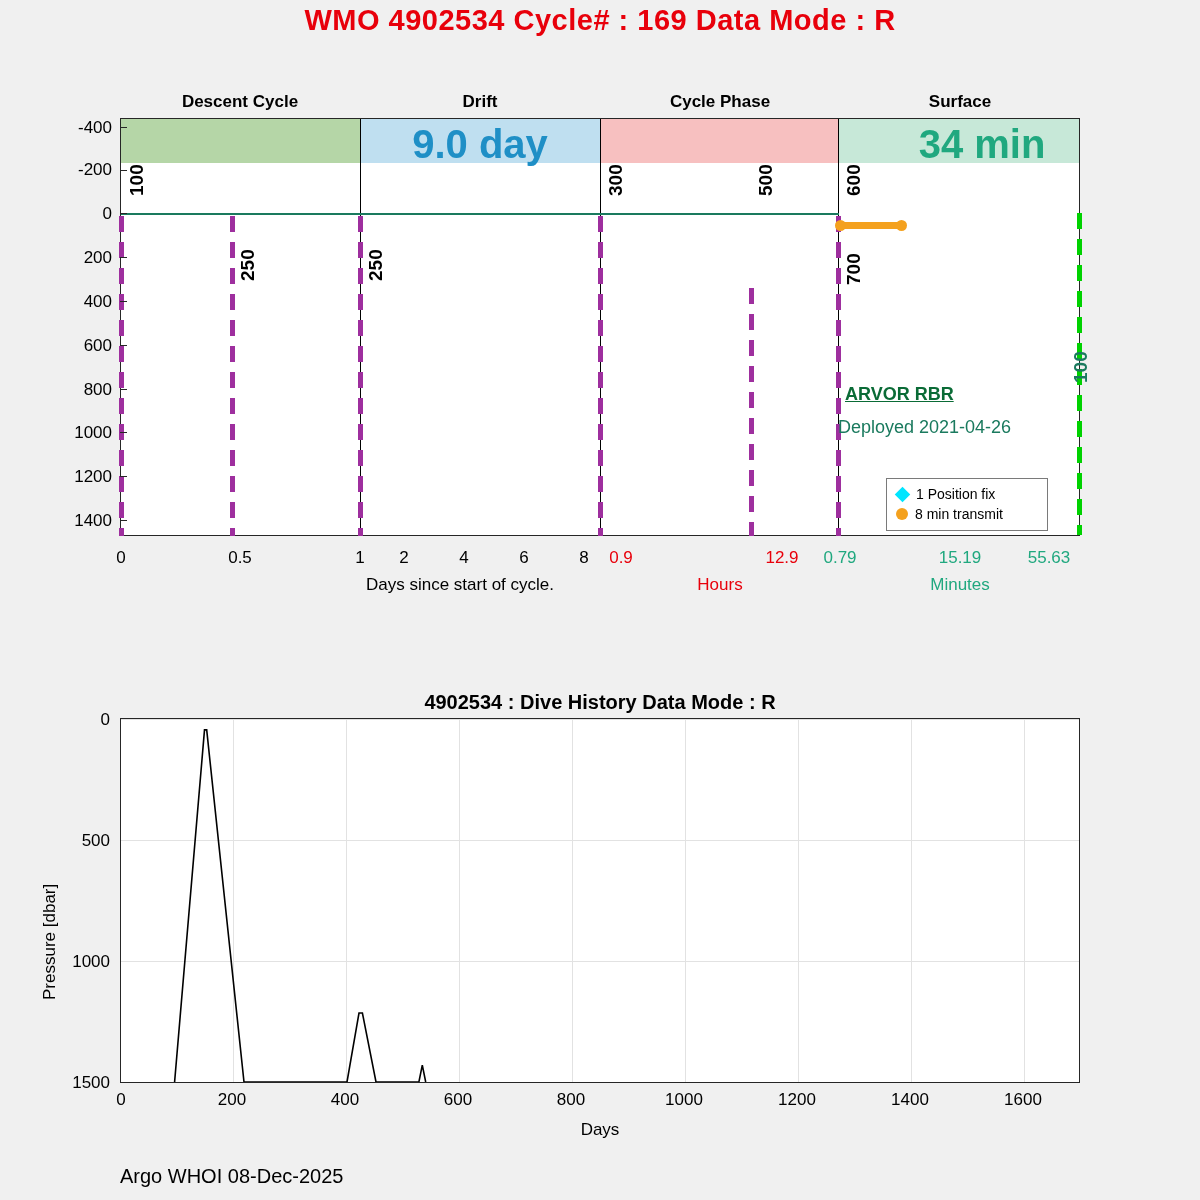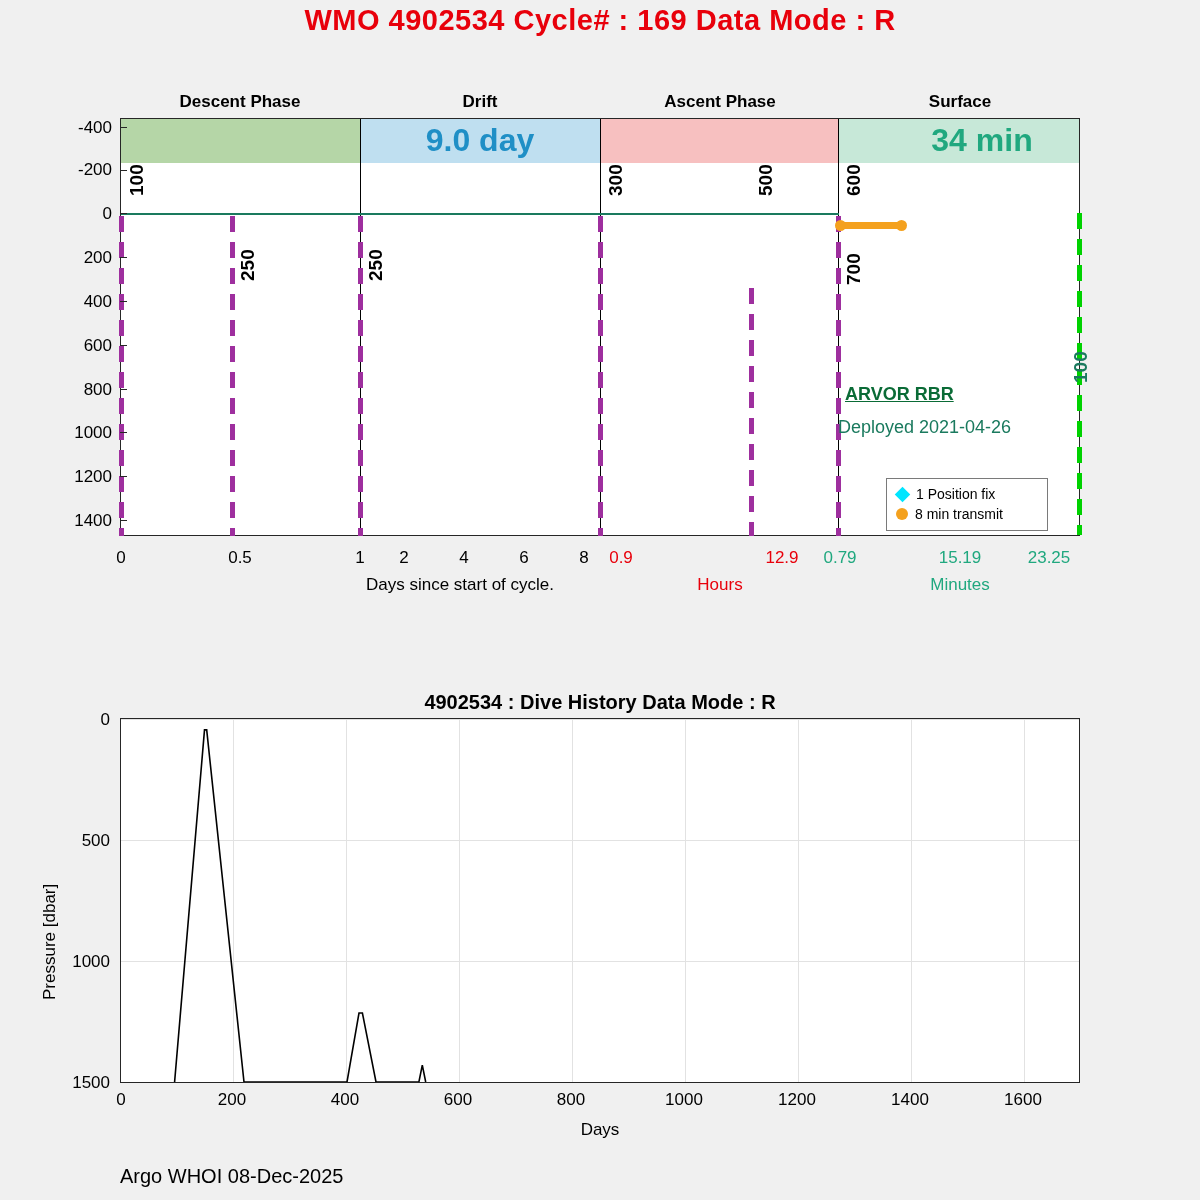--- a/index.html
+++ b/index.html
@@ -46,21 +46,21 @@
   .phase-label {
     position: absolute;
     font-size: 17px;
     font-weight: bold;
     color: #000;
     text-align: center;
     top: 92px;
   }
   .big-band-text {
     position: absolute;
-    font-size: 32px;
+    font-size: 40px;
     font-weight: bold;
     top: 124px;
   }
 
   
   .vsep {
     position: absolute;
     top: 0;
     width: 1px;
     background: #000;
@@ -269,23 +269,23 @@
 
 <div class="abs" id="main-title">WMO 4902534   Cycle# : 169   Data Mode : R</div>
 
 <div id="top-plot" class="abs"></div>
 
 <div class="phase-band abs" style="left:121px; top:119px; width:239px; background:#b5d6a7;"></div>
 <div class="phase-band abs" style="left:360px; top:119px; width:240px; background:#bfdff0;"></div>
 <div class="phase-band abs" style="left:600px; top:119px; width:238px; background:#f7c0c0;"></div>
 <div class="phase-band abs" style="left:838px; top:119px; width:241px; background:#c7e8d8;"></div>
 
-<div class="phase-label" style="left:120px; width:240px;">Descent Phase</div>
+<div class="phase-label" style="left:120px; width:240px;">Descent Cycle</div>
 <div class="phase-label" style="left:360px; width:240px;">Drift</div>
-<div class="phase-label" style="left:600px; width:240px;">Ascent Phase</div>
+<div class="phase-label" style="left:600px; width:240px;">Cycle Phase</div>
 <div class="phase-label" style="left:840px; width:240px;">Surface</div>
 
 <div class="big-band-text" style="left:360px; width:240px; text-align:center; color:#1f8fc6; top:122px;">9.0 day</div>
 <div class="big-band-text" style="left:840px; width:284px; text-align:center; color:#20a87f; top:122px;">34 min</div>
 
 <div class="vsep abs" style="left:360px; top:119px; height:416px;"></div>
 <div class="vsep abs" style="left:600px; top:119px; height:416px;"></div>
 <div class="vsep abs" style="left:838px; top:119px; height:416px;"></div>
 
 <div id="surface-line" class="abs" style="left:121px; top:213px; width:718px;"></div>
@@ -351,21 +351,21 @@
 <div class="xlab abs" style="left:200px; top:548px; color:#000;">0.5</div>
 <div class="xlab abs" style="left:320px; top:548px; color:#000;">1</div>
 <div class="xlab abs" style="left:364px; top:548px; color:#000;">2</div>
 <div class="xlab abs" style="left:424px; top:548px; color:#000;">4</div>
 <div class="xlab abs" style="left:484px; top:548px; color:#000;">6</div>
 <div class="xlab abs" style="left:544px; top:548px; color:#000;">8</div>
 <div class="xlab abs" style="left:581px; top:548px; color:#e8000b;">0.9</div>
 <div class="xlab abs" style="left:742px; top:548px; color:#e8000b;">12.9</div>
 <div class="xlab abs" style="left:800px; top:548px; color:#20a87f;">0.79</div>
 <div class="xlab abs" style="left:920px; top:548px; color:#20a87f;text-align:center;">15.19</div>
-<div class="xlab abs" style="left:1009px; top:548px; color:#20a87f;">23.25</div>
+<div class="xlab abs" style="left:1009px; top:548px; color:#20a87f;">55.63</div>
 
 <div class="xaxis-cap abs" style="left:220px; top:575px; width:480px; color:#000;">Days since start of cycle.</div>
 <div class="xaxis-cap abs" style="left:660px; top:575px; width:120px; color:#e8000b;">Hours</div>
 <div class="xaxis-cap abs" style="left:900px; top:575px; width:120px; color:#20a87f;">Minutes</div>
 
 <div id="bottom-title">4902534 : Dive History      Data Mode : R</div>
 
 <div id="bottom-plot" class="abs">
 
   <div class="gridline-v" style="left:112px;"></div>

